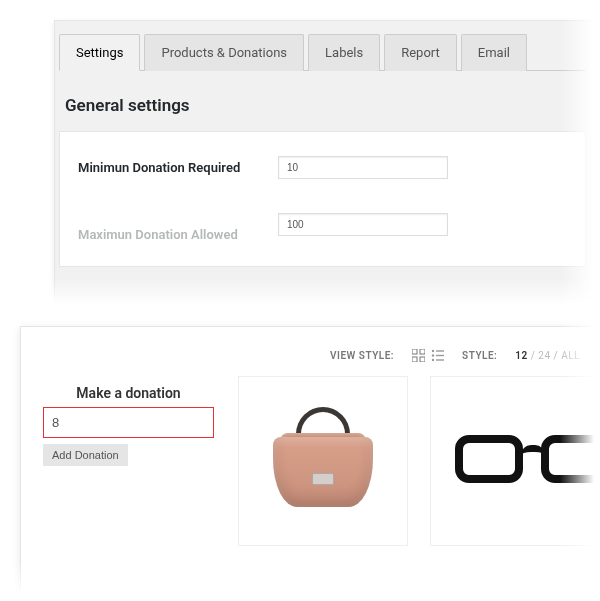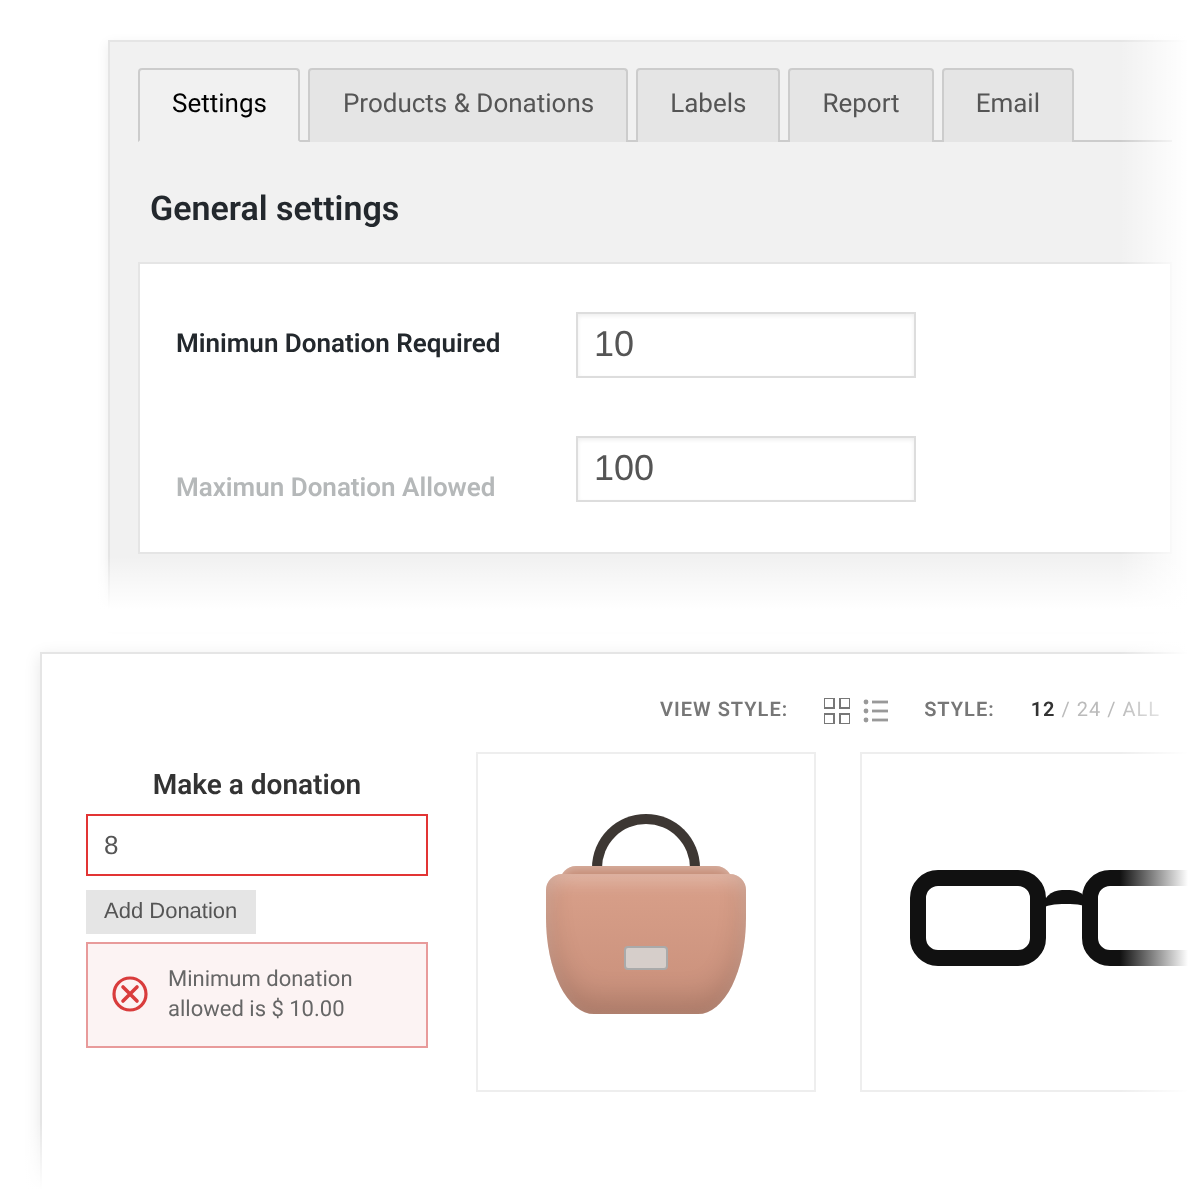--- a/index.html
+++ b/index.html
@@ -15,21 +15,21 @@
 
   
   .admin-panel {
     position: absolute;
     top: 20px;
     left: 54px;
     right: 0;
     background: #f1f1f1;
     border: 1px solid #e5e5e5;
     border-right: none;
-    padding: 12px 14px 0 14px;
+    padding: 12px 14px 0 4px;
     height: 290px;
     overflow: hidden;
     box-shadow: 0 2px 6px rgba(0,0,0,0.08);
   }
 
   .tabs {
     display: flex;
     border-bottom: 1px solid #ccc;
   }
   .tab {
@@ -84,21 +84,21 @@
     color: #555;
   }
   .check-wrap input[type=checkbox] {
     width: 15px; height: 15px;
     margin-right: 8px;
     accent-color: #1e8cbe;
   }
   .text-input {
     width: 170px;
     padding: 5px 8px;
-    font-size: 18px;
+    font-size: 10px;
     color: #555;
     border: 1px solid #ddd;
     background: #fff;
     box-shadow: inset 0 1px 2px rgba(0,0,0,0.07);
     outline: none;
   }
 
   
   .shop-panel {
     position: absolute;
@@ -275,27 +275,20 @@
 <div class="fade mid"></div>
 
 <div class="shop-panel">
   <div class="shop-inner">
 
     <div class="donation-col">
       <p class="don-title">Make a donation</p>
       <input class="don-input" value="8" style="">
       <button class="don-btn">Add Donation</button>
 
-      <div class="don-error">
-        <svg width="18" height="18" viewBox="0 0 18 18">
-          <circle cx="9" cy="9" r="8" fill="none" stroke="#d93c3c" stroke-width="1.6"></circle>
-          <path d="M5.5 5.5 L12.5 12.5 M12.5 5.5 L5.5 12.5" stroke="#d93c3c" stroke-width="1.8" stroke-linecap="round"></path>
-        </svg>
-        <span class="don-error-text">Minimum donation allowed is $ 10.00</span>
-      </div>
     </div>
 
     <div class="products-col">
 
       <div class="toolbar">
         <span class="lbl">VIEW STYLE:</span>
         <span class="vs-icons">
           <svg width="13" height="13" viewBox="0 0 13 13">
             <rect x="0" y="0" width="5" height="5" fill="none" stroke="#777"></rect>
             <rect x="8" y="0" width="5" height="5" fill="none" stroke="#777"></rect>

